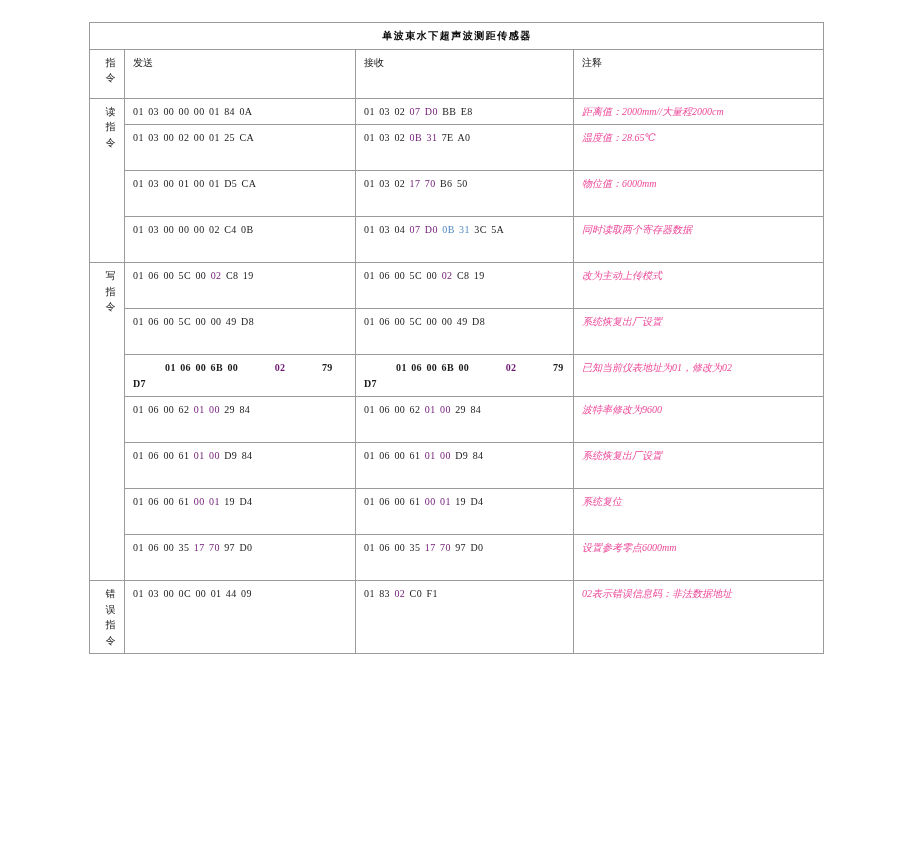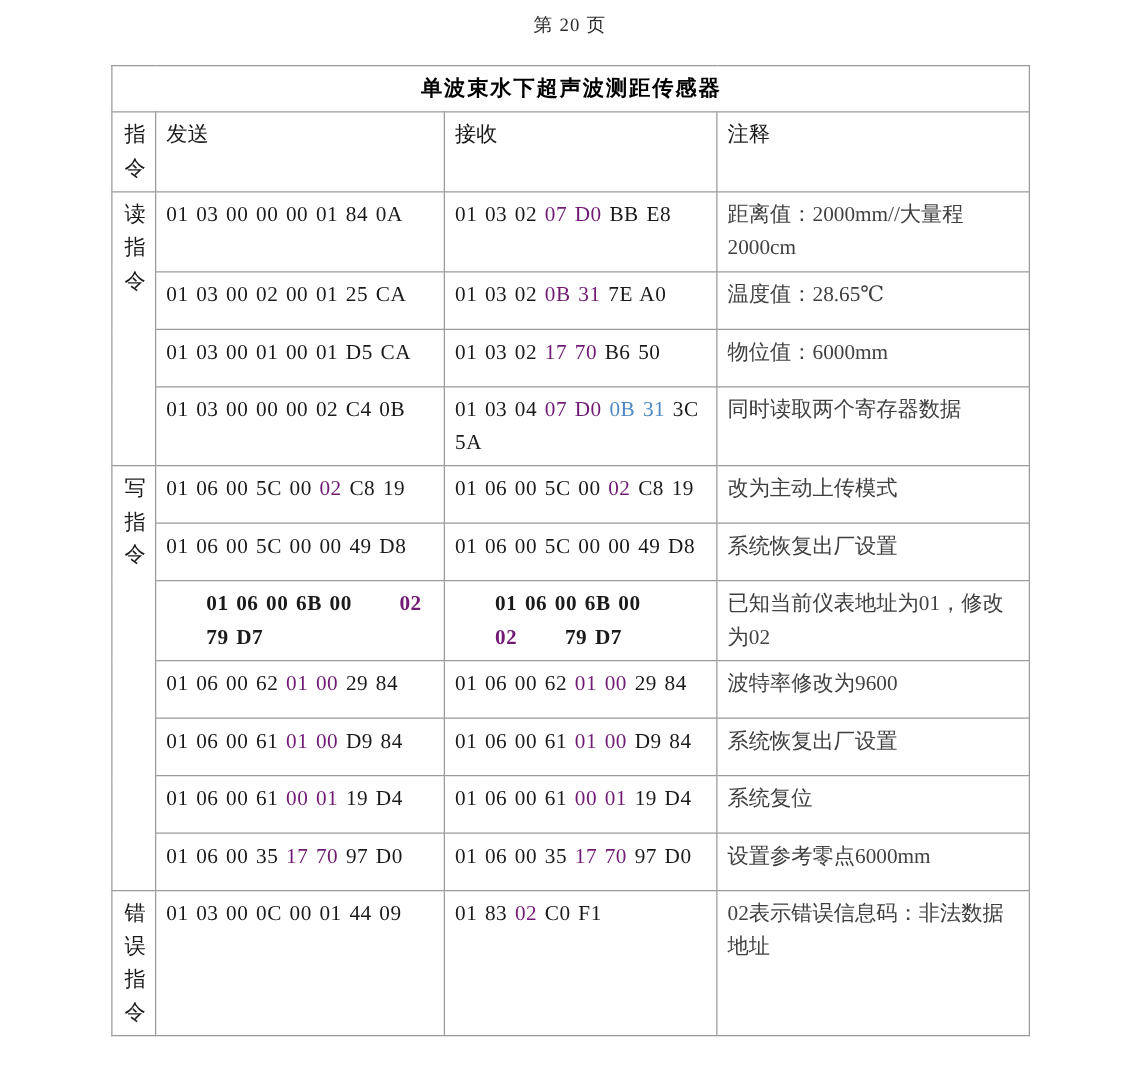--- a/index.html
+++ b/index.html
@@ -42,21 +42,21 @@
   table.cmd-table {
     border-collapse: collapse;
     table-layout: fixed;
     width: 734px;
     border: 1px solid #999999;
   }
   table.cmd-table td {
     border: 1px solid #9a9a9a;
     vertical-align: top;
     padding: 5px 7px 5px 8px;
-    font-size: 17px;
+    font-size: 10px;
     line-height: 1.55;
   }
   .col-group  { width: 35px; }
   .col-send   { width: 231px; }
   .col-recv   { width: 218px; }
   .col-note   { width: 250px; }
 
   td.title-cell {
     text-align: center;
     font-family: "Liberation Sans", "DejaVu Sans", sans-serif;
@@ -88,32 +88,32 @@
     font-family: "Liberation Serif", "DejaVu Serif", serif;
     font-size: 14.5px;
     letter-spacing: 0.4px;
     white-space: normal;
     word-spacing: 1.5px;
   }
   td.hex-cell.bold,
   td.hex-cell.bold span { font-weight: bold; margin-left: 32px; }
   td.note-cell {
     font-size: 14.5px;
-    color: #404040;
+    color: #ec4899;
+    font-style: italic;
   }
   .hx-red  { color: #701a75; }
   .hx-blue { color: #4d88c4; }
   .r-tall  { height: 46px; }
 </style>
 </head>
 <body>
 
 <div class="page">
 
-  <div class="page-header">第 20 页</div>
 
 
   <div class="table-wrap">
     <table class="cmd-table">
       <colgroup>
         <col class="col-group">
         <col class="col-send">
         <col class="col-recv">
         <col class="col-note">
       </colgroup>

